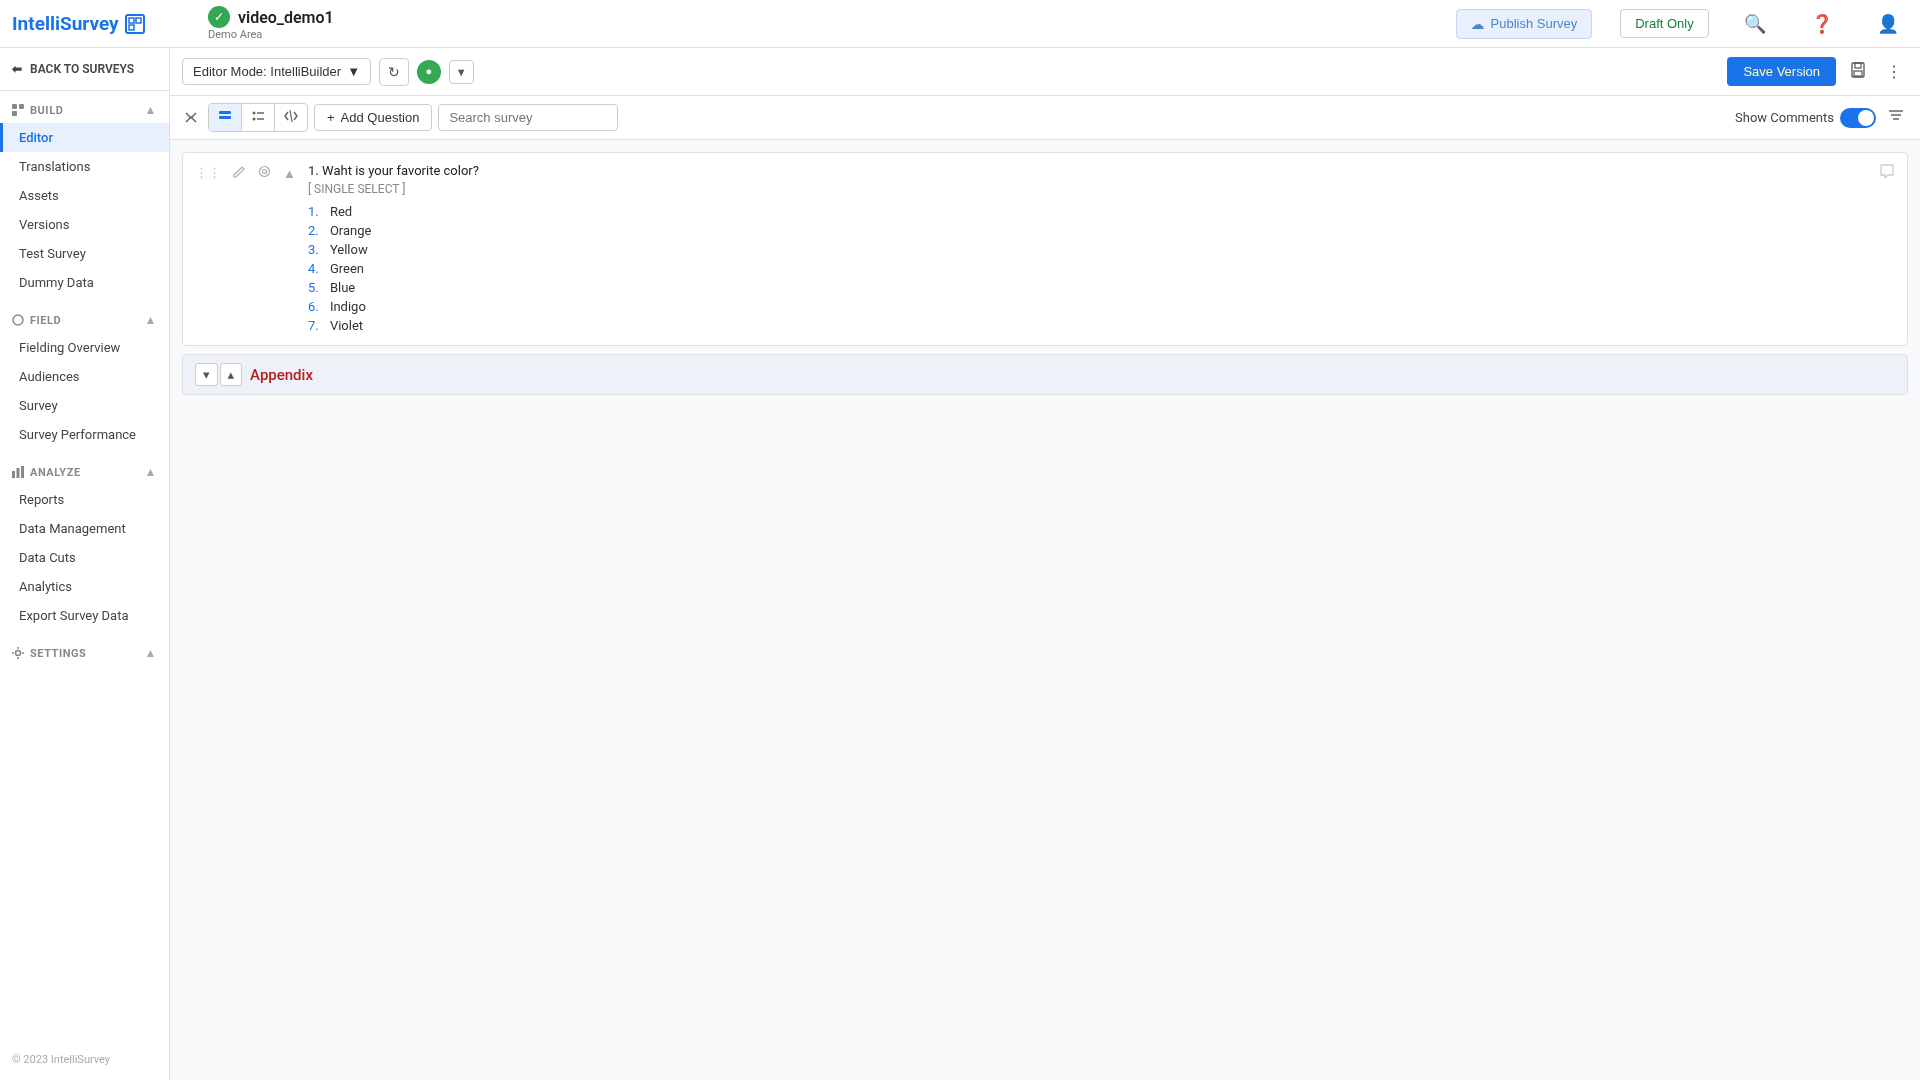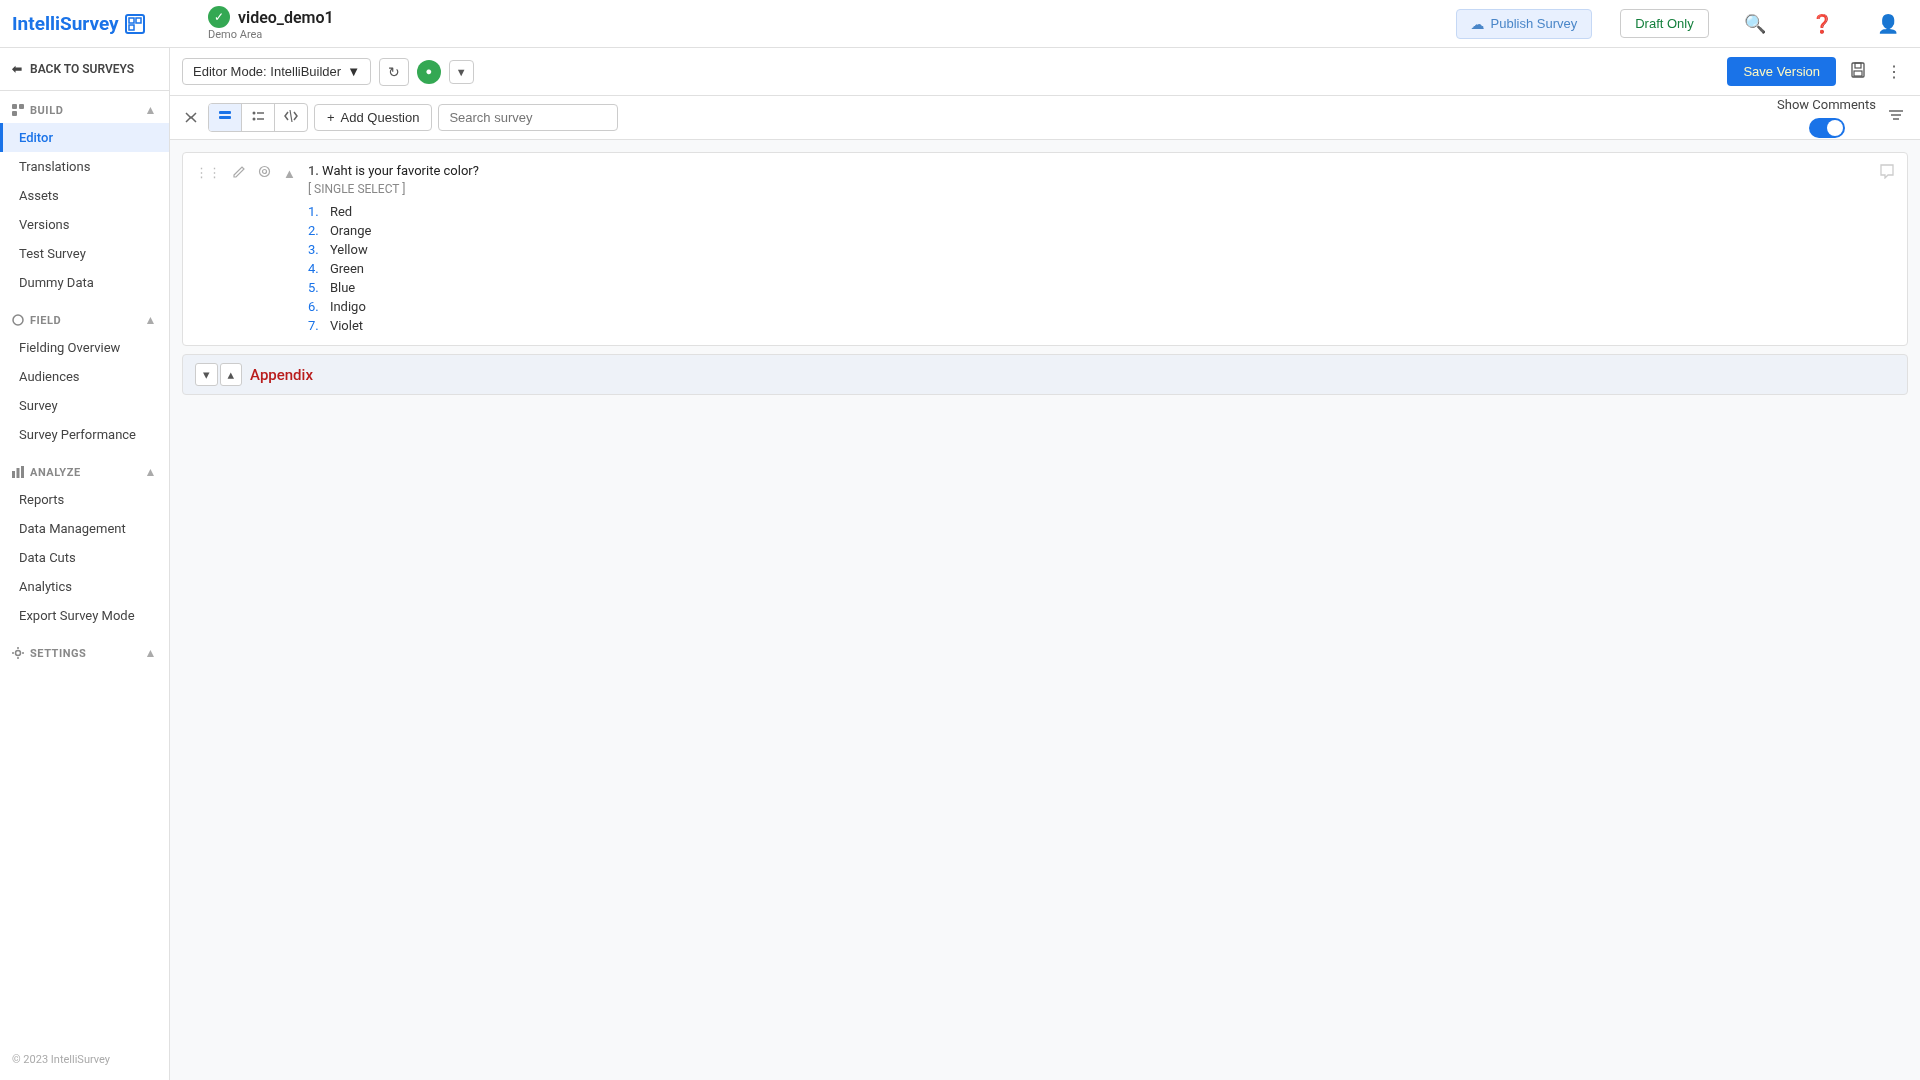--- a/index.html
+++ b/index.html
@@ -50,21 +50,21 @@
     
     .question-toolbar { height: 44px; background: #fff; border-bottom: 1px solid #e0e0e0; display: flex; align-items: center; padding: 0 10px; gap: 6px; flex-shrink: 0; }
     .collapse-all-btn { background: none; border: none; cursor: pointer; color: #555; font-size: 16px; padding: 4px; }
     .view-mode-group { display: flex; border: 1px solid #ccc; border-radius: 4px; overflow: hidden; }
     .view-mode-btn { background: none; border: none; padding: 5px 9px; cursor: pointer; color: #555; font-size: 14px; }
     .view-mode-btn.active { background: #e8f0fe; color: #1a73e8; }
     .view-mode-divider { width: 1px; background: #ccc; }
     .add-question-btn { display: flex; align-items: center; gap: 6px; background: none; border: 1px solid #ccc; border-radius: 4px; padding: 5px 12px; font-size: 13px; cursor: pointer; color: #333; }
     .search-input { border: 1px solid #ccc; border-radius: 4px; padding: 5px 10px; font-size: 13px; width: 180px; outline: none; }
     .q-toolbar-spacer { flex: 1; }
-    .show-comments-area { display: flex; align-items: center; gap: 6px; font-size: 13px; color: #444; flex-direction: column; }
+    .show-comments-area { display: flex; align-items: center; gap: 6px; font-size: 13px; color: #444; }
     .toggle-switch { width: 36px; height: 20px; background: #1a73e8; border-radius: 10px; position: relative; cursor: pointer; }
     .toggle-knob { width: 16px; height: 16px; background: white; border-radius: 50%; position: absolute; top: 2px; right: 2px; }
     .filter-icon-btn { background: none; border: none; cursor: pointer; color: #555; font-size: 16px; padding: 4px 6px; }
 
     
     .survey-editor { flex: 1; overflow-y: auto; padding: 12px; }
     .question-block { background: #fff; border: 1px solid #e0e0e0; border-radius: 4px; margin-bottom: 8px; }
     .question-row { display: flex; align-items: flex-start; padding: 10px 12px; gap: 8px; }
     .question-icons { display: flex; gap: 4px; align-items: center; }
     .q-icon-btn { background: none; border: none; cursor: pointer; color: #aaa; font-size: 13px; padding: 2px 4px; }
@@ -174,21 +174,21 @@
             </svg>
           ANALYZE
         </span>
         <span class="collapse-icon">▲</span>
       </div>
       <div>
         <div class="sidebar-item">Reports</div>
         <div class="sidebar-item">Data Management</div>
         <div class="sidebar-item">Data Cuts</div>
         <div class="sidebar-item">Analytics</div>
-        <div class="sidebar-item">Export Survey Mode</div>
+        <div class="sidebar-item">Export Survey Data</div>
       </div>
     </div>
 
     <div class="sidebar-group">
       <div class="sidebar-group-header">
         <span style="display:flex;align-items:center;gap:6px;">
           <svg width="12" height="12" viewBox="0 0 12 12">
               <circle cx="6" cy="6" r="2.5" fill="none" stroke="#888" stroke-width="1.5"></circle>
               <path d="M6 0v2M6 10v2M0 6h2M10 6h2" stroke="#888" stroke-width="1.5"></path>
             </svg>

